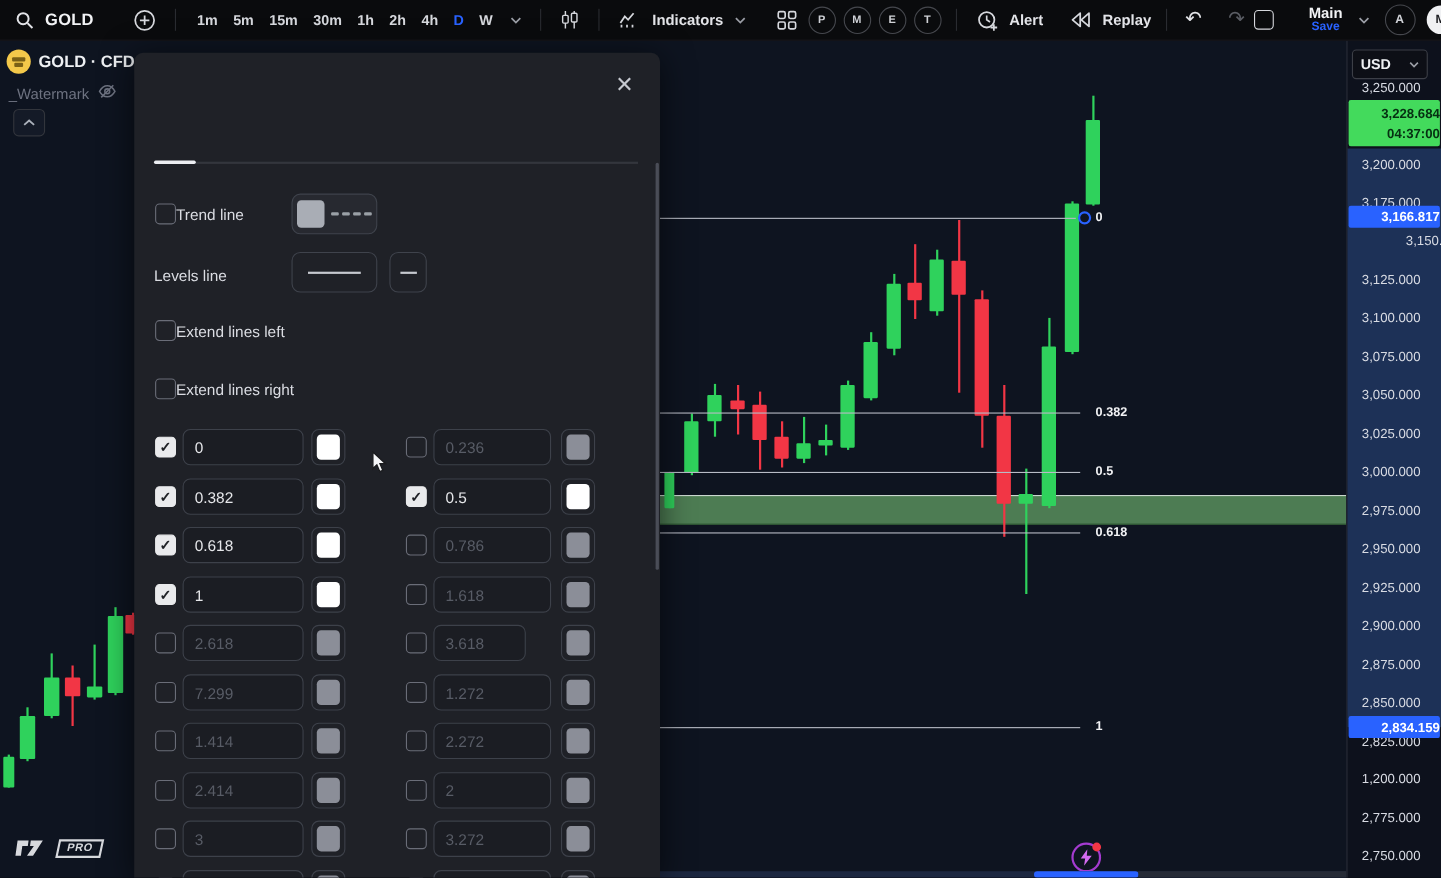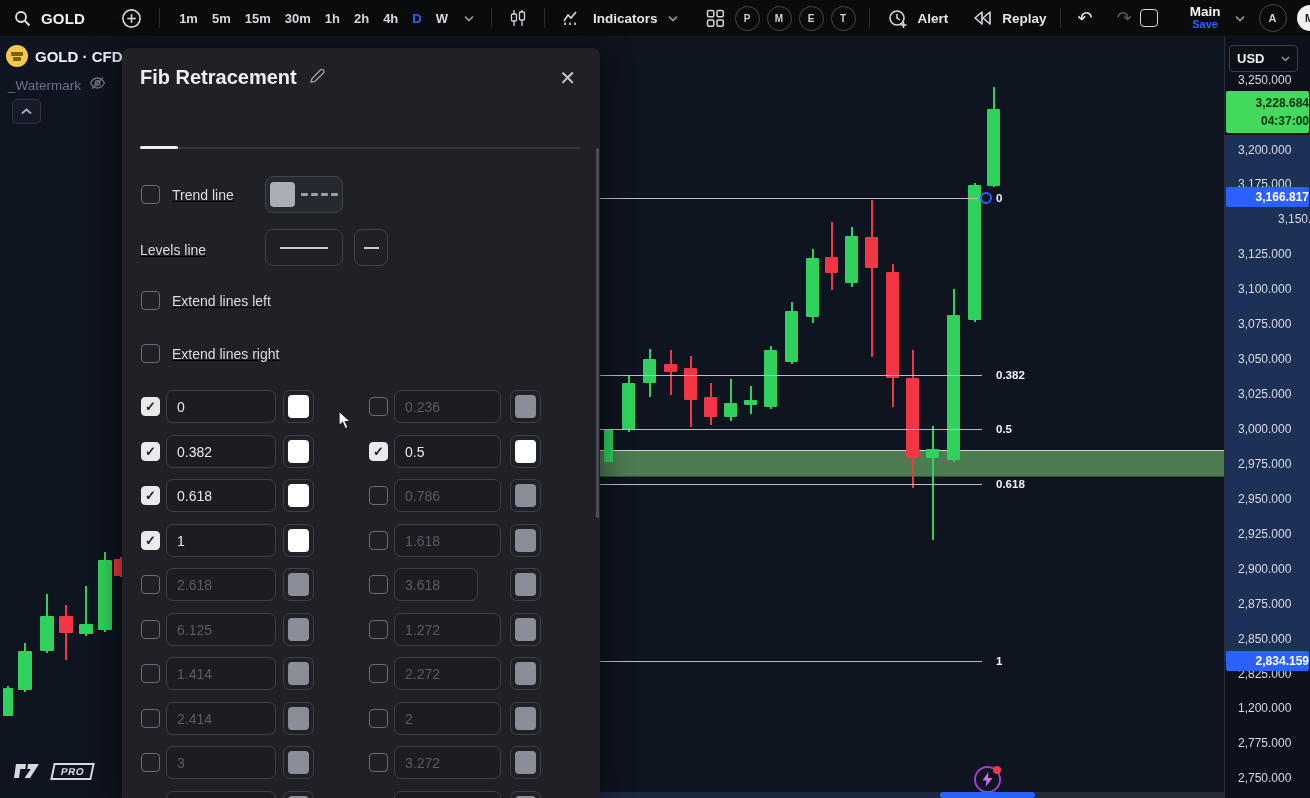--- a/index.html
+++ b/index.html
@@ -89,21 +89,21 @@
   .dlg-close{position:absolute;right:24px;top:20px;color:#c6c9d0;font-size:20px;line-height:1;}
   .dlg-tabs{position:absolute;left:18px;top:72px;display:flex;gap:26px;}
   .dlg-tab{font-size:14.5px;font-weight:bold;color:#d0d2d8;padding-bottom:10px;}
   .dlg-tab.active{color:#fff;}
   .tab-divider{position:absolute;left:18px;top:99px;width:440px;height:2px;background:#33363d;}
   .tab-underline{position:absolute;left:18px;top:98px;width:38px;height:3px;background:#eceef2;border-radius:2px;z-index:2;}
   .cb{width:19px;height:19px;border:1.5px solid #6a6d78;border-radius:4px;box-sizing:border-box;
       display:flex;align-items:center;justify-content:center;background:transparent;flex:none;}
   .cb.on{background:#e9eaec;border-color:#e9eaec;color:#1e2025;font-size:13px;font-weight:bold;}
   .dlg-row-label{color:#dadce2;font-size:14px;font-weight:500;}
-  .opt-row{position:absolute;left:19px;display:flex;align-items:center;gap:12px;text-decoration:underline;}
+  .opt-row{position:absolute;left:19px;display:flex;align-items:center;gap:0;}
   .style-btn{position:absolute;left:143px;width:78px;height:37px;border:1px solid #3f434c;border-radius:8px;
              background:#272930;display:flex;align-items:center;justify-content:center;gap:6px;box-sizing:border-box;}
   .style-btn.plain{background:transparent;}
   .swatch-sm{width:25px;height:25px;background:#a9adb5;border-radius:4px;}
   .dashes{display:flex;gap:3px;}
   .dashes i{width:7px;height:3px;background:#9aa0a6;border-radius:1px;}
   .solid-line{width:48px;height:2px;background:#c6c9d0;}
   .short-line{width:15px;height:2px;background:#c6c9d0;}
   .thick-btn{position:absolute;left:232px;width:34px;height:37px;border:1px solid #3f434c;border-radius:8px;
              display:flex;align-items:center;justify-content:center;box-sizing:border-box;}
@@ -379,28 +379,20 @@
       </div>
     <div class="usd-box">
       <span>USD</span>
       <svg width="9" height="6" viewBox="0 0 9 6">
           <polyline points="1,1 4.5,4.5 8,1" fill="none" stroke="#9a9da5" stroke-width="1.5"></polyline>
         </svg>
     </div>
   </aside>
 
   <section class="dialog">
-    <div class="dlg-title-row">
-      <span class="dlg-title">Fib Retracement</span>
-      <span>
-        <svg width="17" height="17" viewBox="0 0 17 17">
-            <path d="M2,15 L3,11.5 L11.5,3 C12.3,2.2 13.6,2.2 14.4,3 C15.2,3.8 15.2,5.1 14.4,5.9 L5.9,14.4 L2,15 Z" fill="none" stroke="#9aa0aa" stroke-width="1.4"></path>
-          </svg>
-      </span>
-    </div>
     <span class="dlg-close">✕</span>
 
     <div class="tab-underline"></div>
     <div class="tab-divider"></div>
 
     <div class="opt-row" style="top:137px">
       <span class="cb"></span>
       <span class="dlg-row-label">Trend line</span>
     </div>
     <div class="style-btn" style="top:128px">
@@ -477,21 +469,21 @@
         <div class="lvl-input off" style="left: 44px; top: 520px; width: 110px;">2.618</div>
         <div class="lvl-swatch" style="left: 161px; top: 520px;">
           <i class="off"></i>
         </div>
         <div class="cb" style="position: absolute; left: 247px; top: 527px;"></div>
         <div class="lvl-input off" style="left: 272px; top: 520px; width: 84px;">3.618</div>
         <div class="lvl-swatch" style="left: 388px; top: 520px;">
           <i class="off"></i>
         </div>
         <div class="cb" style="position: absolute; left: 19px; top: 571.5px;"></div>
-        <div class="lvl-input off" style="left: 44px; top: 564.5px; width: 110px;">6.125</div>
+        <div class="lvl-input off" style="left: 44px; top: 564.5px; width: 110px;">7.299</div>
         <div class="lvl-swatch" style="left: 161px; top: 564.5px;">
           <i class="off"></i>
         </div>
         <div class="cb" style="position: absolute; left: 247px; top: 571.5px;"></div>
         <div class="lvl-input off" style="left: 272px; top: 564.5px; width: 107px;">1.272</div>
         <div class="lvl-swatch" style="left: 388px; top: 564.5px;">
           <i class="off"></i>
         </div>
         <div class="cb" style="position: absolute; left: 19px; top: 616px;"></div>
         <div class="lvl-input off" style="left: 44px; top: 609px; width: 110px;">1.414</div>

